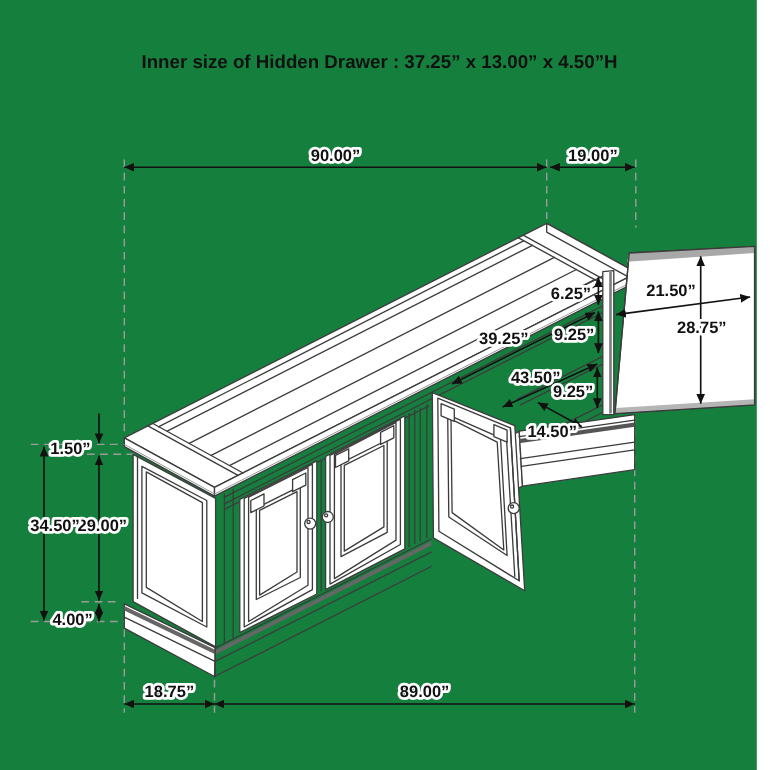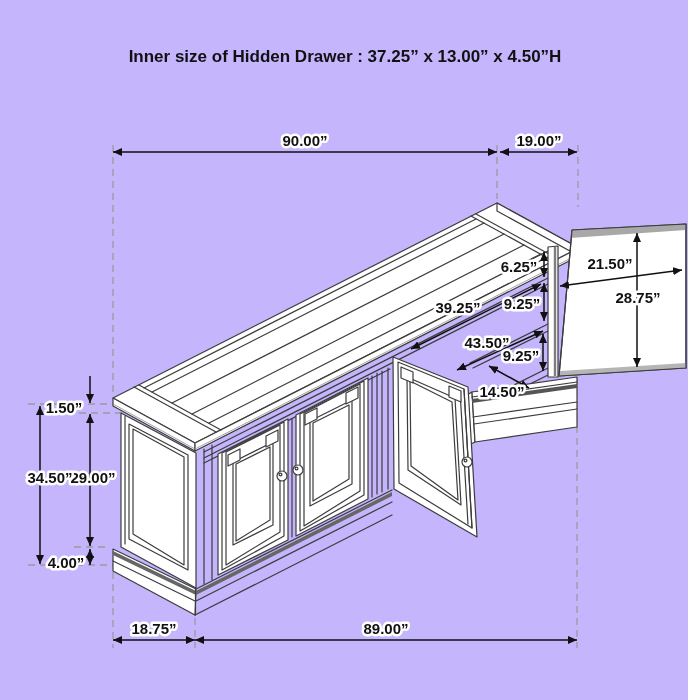--- a/index.html
+++ b/index.html
@@ -1,16 +1,16 @@
 <!DOCTYPE html>
 <html><head>
 <meta charset="utf-8">
 <style>
   html,body{margin:0;padding:0;background:#fff;}
-  .stage{position:relative;width:688px;height:700px;background:#c4b5fd;overflow:hidden;
+  .stage{position:relative;width:688px;height:700px;background:#15803d;overflow:hidden;
          font-family:"Liberation Sans","DejaVu Sans",sans-serif;}
   svg{display:block}
   .furn{stroke:#3c3c3c;stroke-width:1.2;fill:none;stroke-linejoin:round;stroke-linecap:round;}
   .furnf{stroke:#3c3c3c;stroke-width:1.2;fill:#ffffff;stroke-linejoin:round;}
   .shade{stroke:none;}
   .thin{stroke:#8a8a8a;stroke-width:0.8;fill:none;}
   .dash{stroke:#9b9b9b;stroke-width:1.3;fill:none;stroke-dasharray:7 5;}
   .dim{stroke:#111;stroke-width:1.5;fill:none;}
   .lbl{font:bold 15px "Liberation Sans","DejaVu Sans",sans-serif;fill:#111;
        paint-order:stroke;stroke:#fff;stroke-width:5px;stroke-linejoin:round;}

